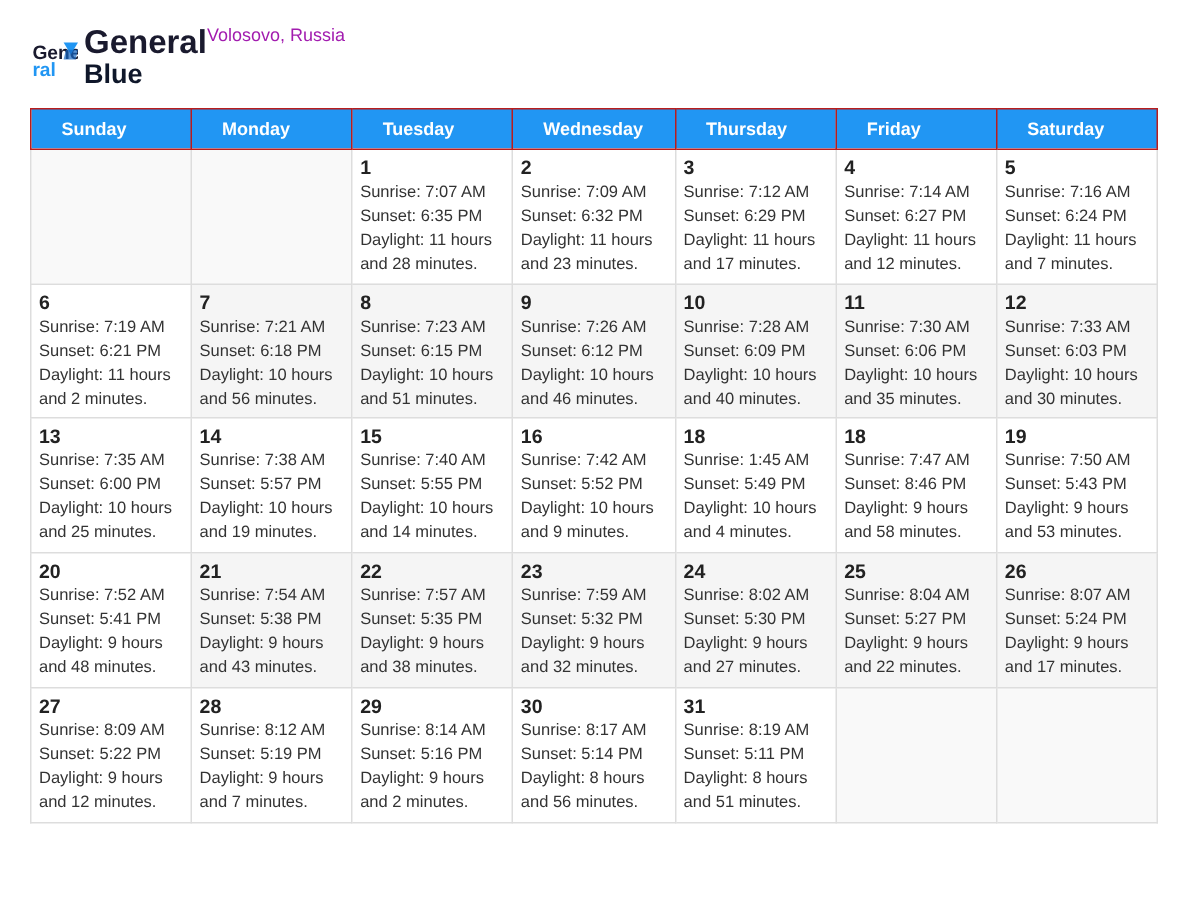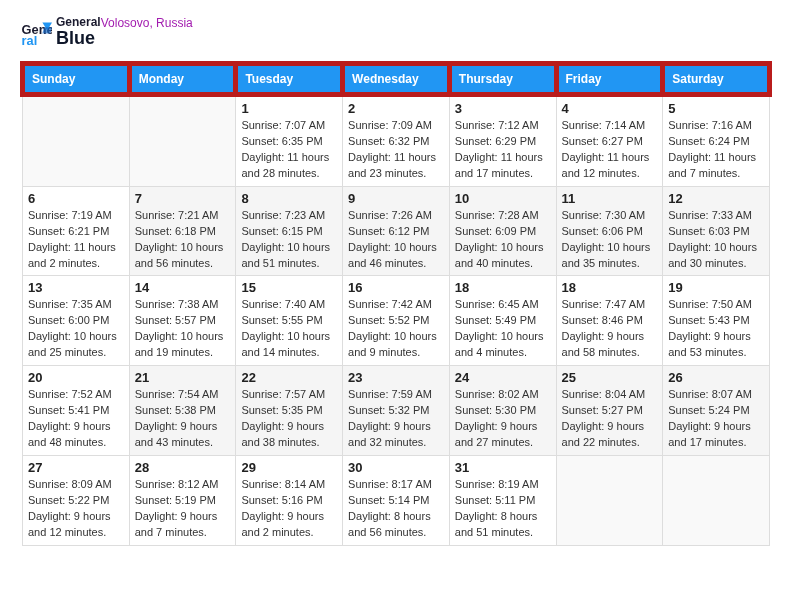--- a/index.html
+++ b/index.html
@@ -42,25 +42,25 @@
       color: #a21caf;
     }
     .calendar {
       width: 100%;
       border-collapse: collapse;
       font-size: 11px;
     }
     .calendar th {
       background: #2196F3;
       color: #fff;
-      padding: 6px 7px;
+      padding: 6px 20px;
       text-align: left;
       font-size: 12px;
       font-weight: bold;
-      border: 5px solid #b91c1c;
+      border: 1px solid #b91c1c;
     }
     .calendar td {
       border: 1px solid #ddd;
       vertical-align: top;
       padding: 4px 5px;
       width: 106px;
       min-height: 80px;
       background: #fff;
     }
     .calendar tr:nth-child(even) td {
@@ -87,21 +87,21 @@
 
   <div class="header">
     <div class="logo">
       <svg class="logo-icon" viewBox="0 0 40 40">
         <text x="2" y="22" font-size="16" font-weight="bold" fill="#1a1a2e">Gene</text>
         <text x="2" y="36" font-size="16" font-weight="bold" fill="#2196F3">ral</text>
         <polygon points="28,8 40,8 34,18" fill="#2196F3"></polygon>
         <polygon points="30,14 40,14 38,22 28,22" fill="#1565C0" opacity="0.7"></polygon>
       </svg>
       <div style="display:flex;flex-direction:column;line-height:1.1;">
-        <span style="font-size:12px;font-weight:bold;color:#1a1a2e;">General</span>
+        <span style="font-size:22px;font-weight:bold;color:#1a1a2e;">General</span>
         <span style="font-size:18px;font-weight:bold;color:#0f172a;">Blue</span>
       </div>
     </div>
     <div class="title-section">
       <div class="location">Volosovo, Russia</div>
     </div>
   </div>
 
   <table class="calendar">
     <thead>
@@ -214,21 +214,21 @@
             <div class="day-info">Daylight: 10 hours and 14 minutes.</div>
           </td>
           <td>
             <div class="day-num">16</div>
             <div class="day-info">Sunrise: 7:42 AM</div>
             <div class="day-info">Sunset: 5:52 PM</div>
             <div class="day-info">Daylight: 10 hours and 9 minutes.</div>
           </td>
           <td>
             <div class="day-num">18</div>
-            <div class="day-info">Sunrise: 6:45 AM</div>
+            <div class="day-info">Sunrise: 1:45 AM</div>
             <div class="day-info">Sunset: 5:49 PM</div>
             <div class="day-info">Daylight: 10 hours and 4 minutes.</div>
           </td>
           <td>
             <div class="day-num">18</div>
             <div class="day-info">Sunrise: 7:47 AM</div>
             <div class="day-info">Sunset: 8:46 PM</div>
             <div class="day-info">Daylight: 9 hours and 58 minutes.</div>
           </td>
           <td>

